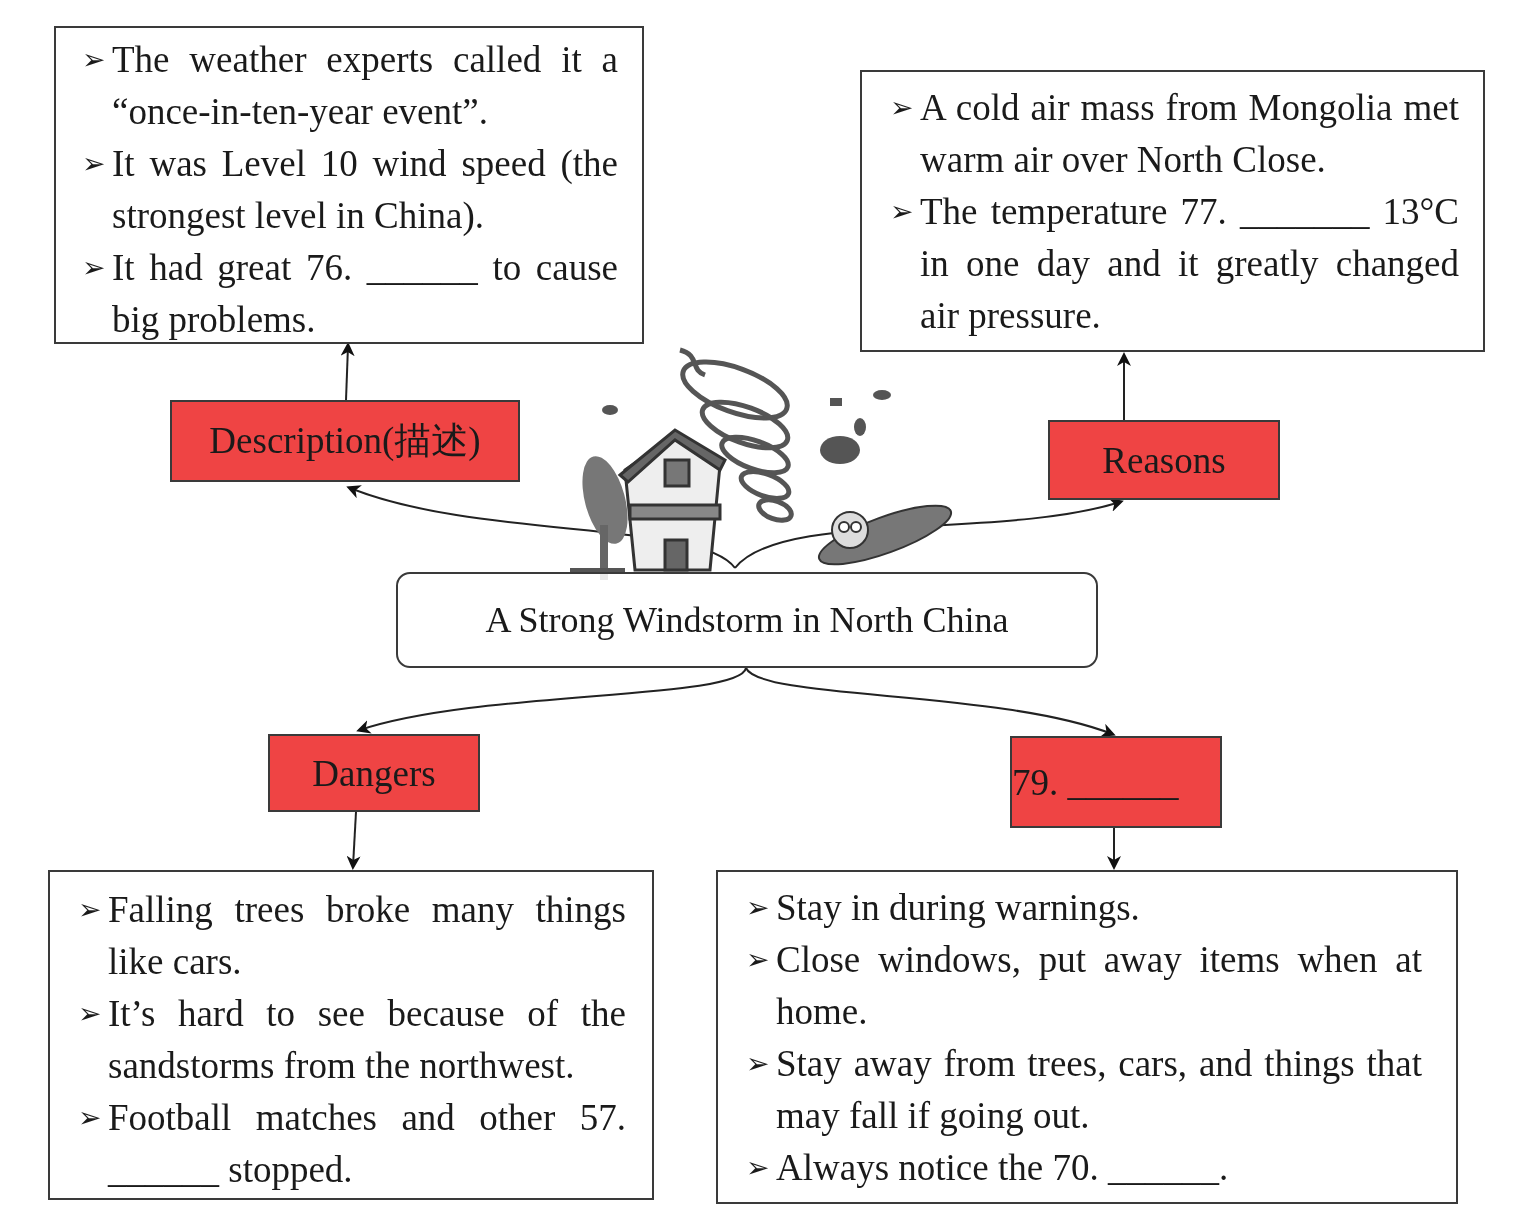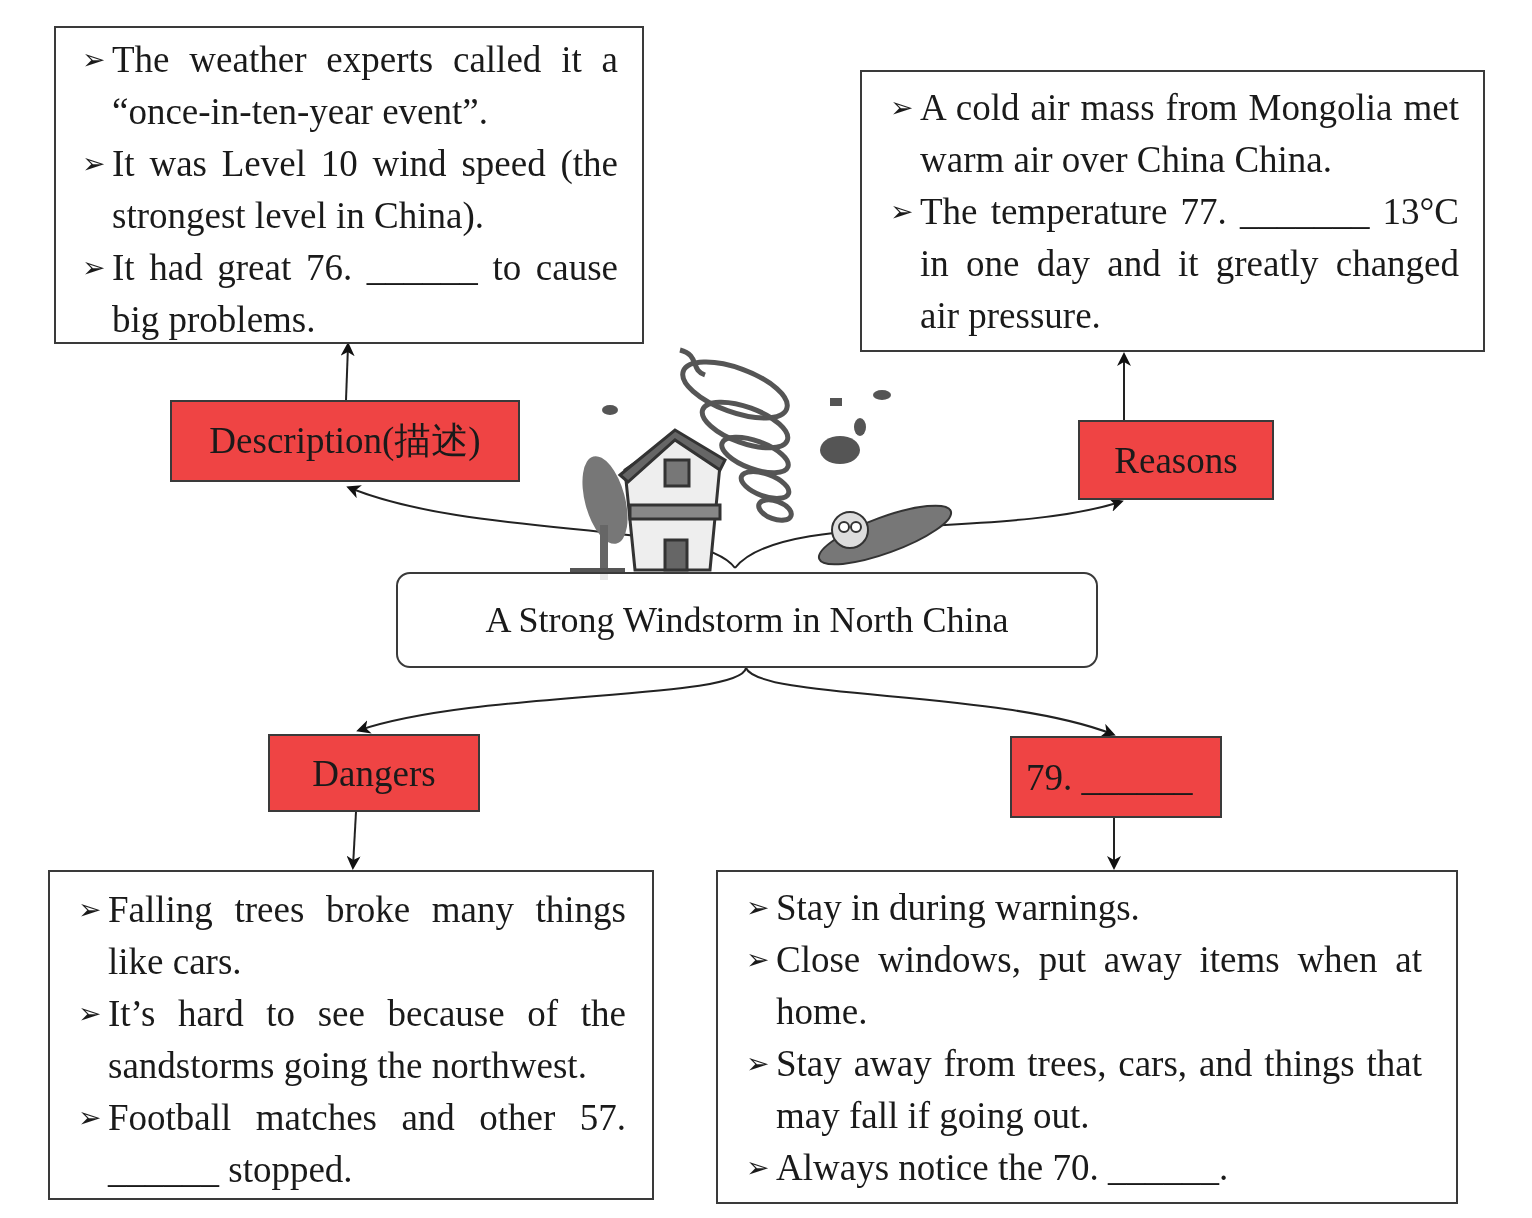--- a/index.html
+++ b/index.html
@@ -94,58 +94,58 @@
       <span class="arrowhead">➢</span>
       <span class="txt">It had great 76. ______ to cause big problems.</span>
     </li>
   </ul>
 </div>
 
 <div class="box" style="left:860px;top:70px;width:625px;height:282px;padding:10px 24px 0 28px;">
   <ul class="bullets">
     <li style="padding-left:30px;">
       <span class="arrowhead">➢</span>
-      <span class="txt">A cold air mass from Mongolia met warm air over China China.</span>
+      <span class="txt">A cold air mass from Mongolia met warm air over North Close.</span>
     </li>
     <li style="padding-left:30px;">
       <span class="arrowhead">➢</span>
       <span class="txt">The temperature 77. _______ 13°C in one day and it greatly changed air pressure.</span>
     </li>
   </ul>
 </div>
 
 <div class="label-box" style="left:170px;top:400px;width:350px;height:82px;">
   <span>Description(描述)</span>
 </div>
 
-<div class="label-box" style="left:1078px;top:420px;width:196px;height:80px;justify-content:center;">
+<div class="label-box" style="left:1048px;top:420px;width:232px;height:80px;justify-content:center;">
   <span>Reasons</span>
 </div>
 
 <div class="title-box" style="left:396px;top:572px;width:702px;height:96px;">
   <span>A Strong Windstorm in North China</span>
 </div>
 
 <div class="label-box" style="left:252px;top:734px;width:212px;height:78px;margin-left:16px;">
   <span>Dangers</span>
 </div>
 
-<div class="label-box" style="left:1010px;top:736px;width:212px;height:82px;justify-content:flex-start;padding-left:14px;">
+<div class="label-box" style="left:1010px;top:736px;width:212px;height:92px;justify-content:flex-start;">
   <span>79. ______</span>
 </div>
 
 <div class="box" style="left:48px;top:870px;width:606px;height:330px;padding:12px 26px 0 28px;">
   <ul class="bullets">
     <li style="padding-left:30px;">
       <span class="arrowhead">➢</span>
       <span class="txt">Falling trees broke many things like cars.</span>
     </li>
     <li style="padding-left:30px;">
       <span class="arrowhead">➢</span>
-      <span class="txt">It’s hard to see because of the sandstorms going the northwest.</span>
+      <span class="txt">It’s hard to see because of the sandstorms from the northwest.</span>
     </li>
     <li style="padding-left:30px;">
       <span class="arrowhead">➢</span>
       <span class="txt">Football matches and other 57. ______ stopped.</span>
     </li>
   </ul>
 </div>
 
 <div class="box" style="left:716px;top:870px;width:742px;height:334px;padding:10px 34px 0 28px;">
   <ul class="bullets">

